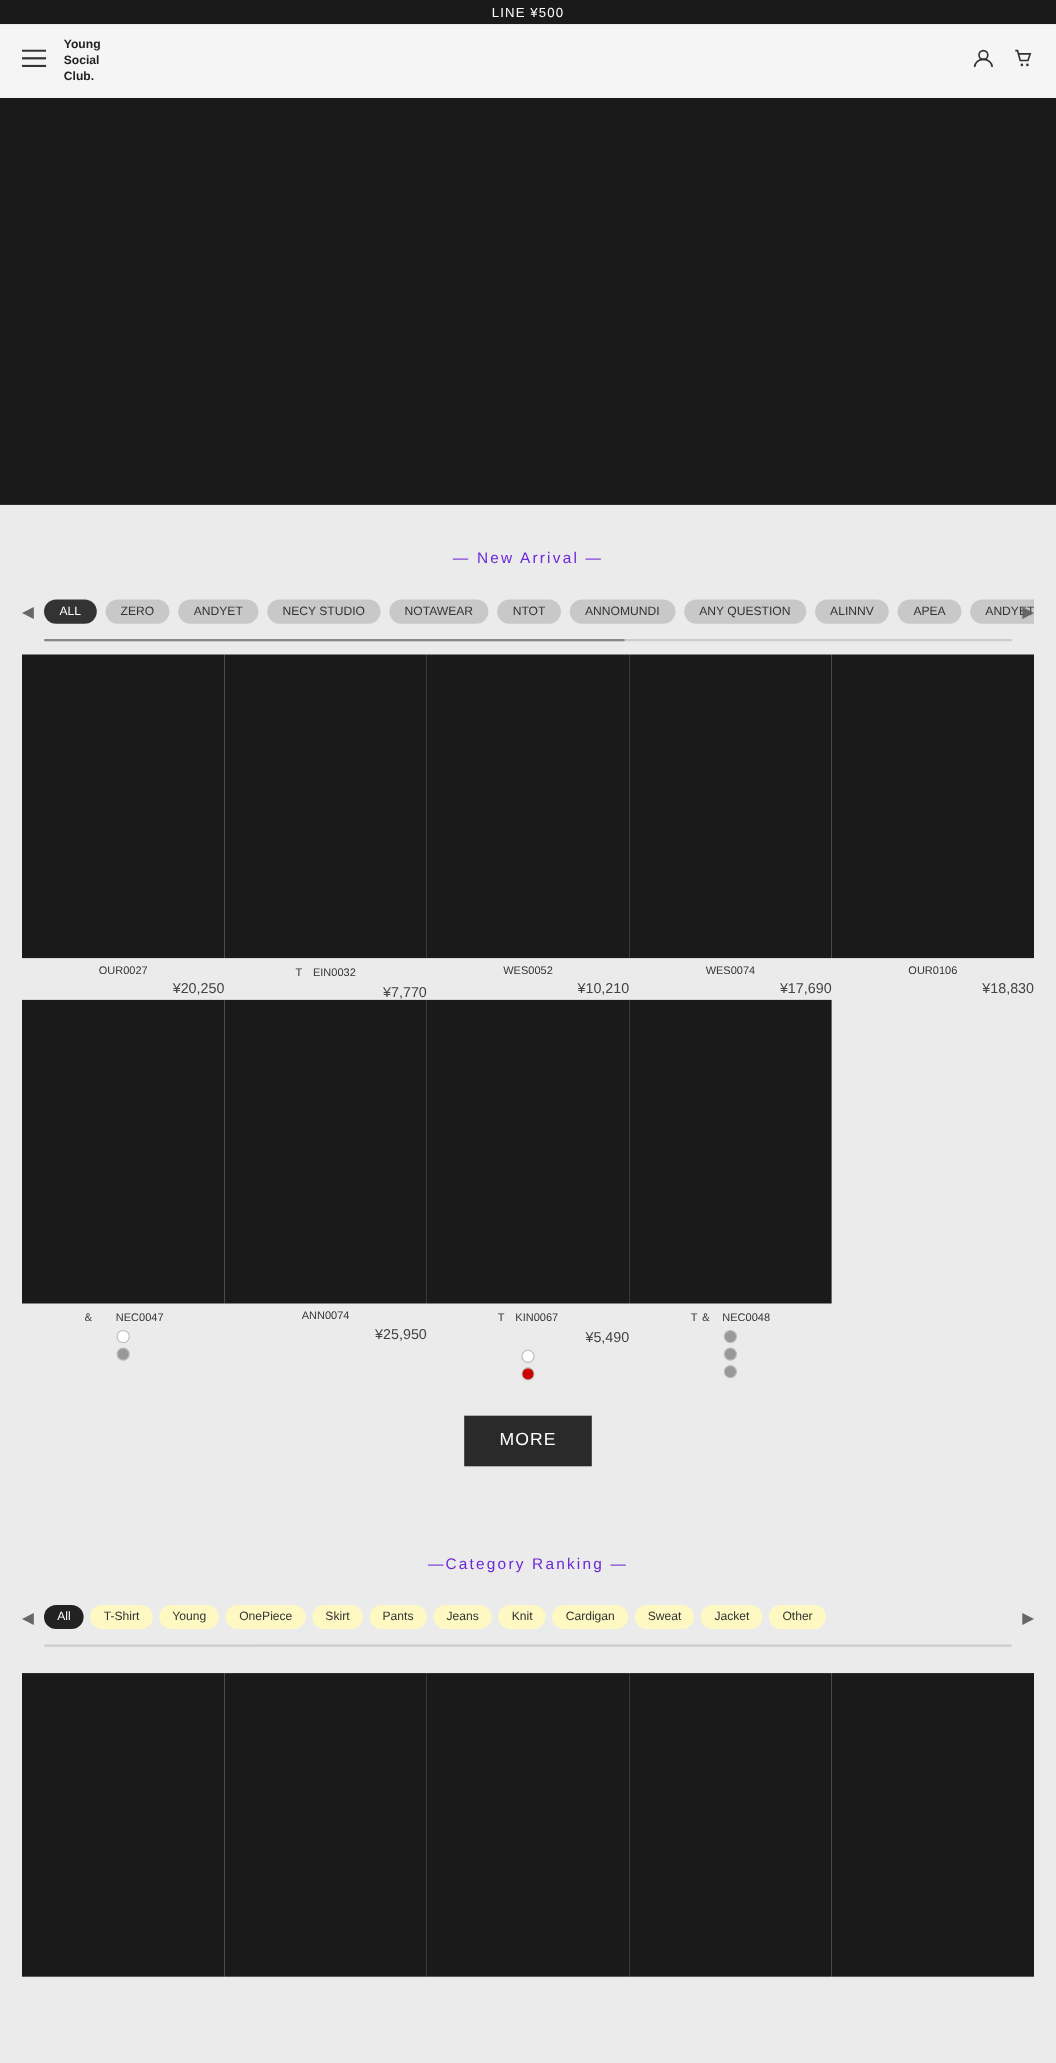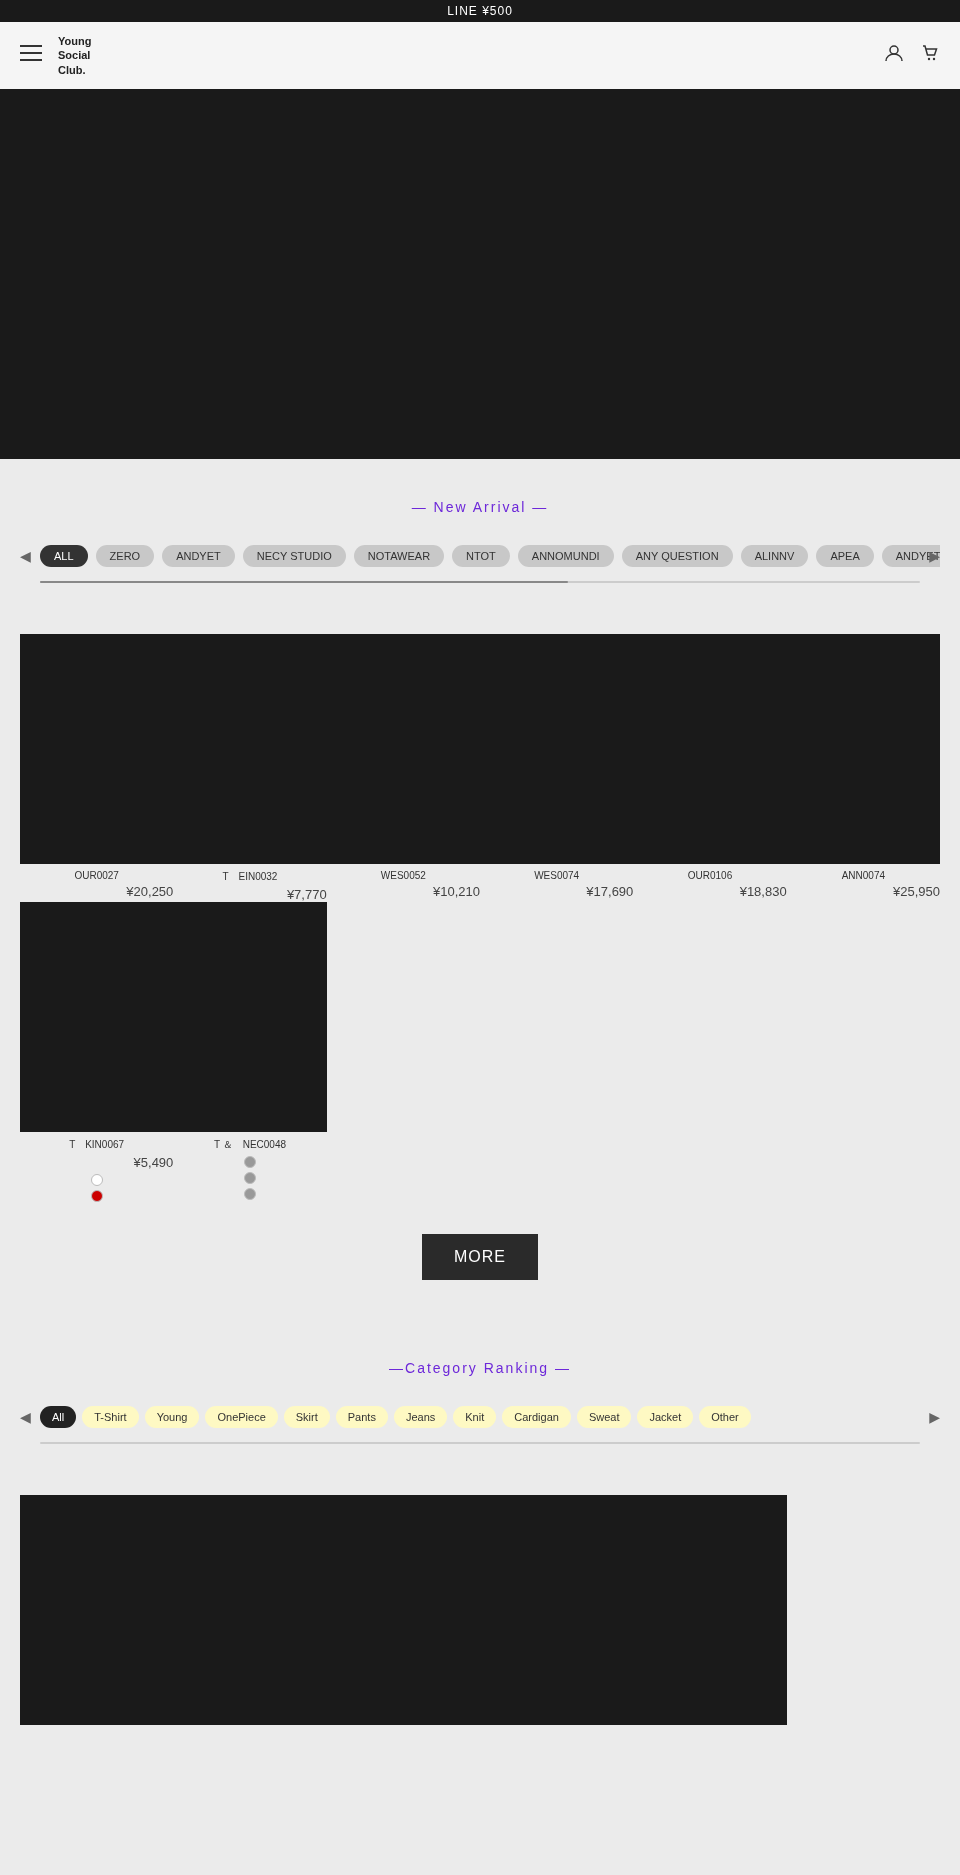--- a/index.html
+++ b/index.html
@@ -116,23 +116,22 @@
     .filter-scroll-indicator {
       height: 100%;
       width: 60%;
       background: #888;
       border-radius: 1px;
     }
 
     
     .product-grid {
       display: grid;
-      grid-template-columns: repeat(6, 1fr);
+      grid-template-columns: repeat(5, 1fr);
       padding: 12px 0;
-      margin-top: 39px;
     }
     .product-card { cursor: pointer; }
     .product-image {
       background: #1a1a1a;
       width: 100%;
       aspect-ratio: 2/3;
       margin-bottom: 6px;
     }
     .product-name {
       font-size: 10px;
@@ -289,20 +288,28 @@
       </div>
       <div class="product-card">
         <div class="product-image"></div>
         <div class="product-name">WES0074</div>
         <div class="product-price">¥17,690</div>
       </div>
       <div class="product-card">
         <div class="product-image"></div>
         <div class="product-name">OUR0106</div>
         <div class="product-price">¥18,830</div>
+      </div>
+      <div class="product-card">
+        <div class="product-image"></div>
+        <div class="product-name">＆　　NEC0047</div>
+        <div class="product-swatches">
+          <div class="swatch white"></div>
+          <div class="swatch gray"></div>
+        </div>
       </div>
       <div class="product-card">
         <div class="product-image"></div>
         <div class="product-name">ANN0074</div>
         <div class="product-price">¥25,950</div>
       </div>
       <div class="product-card">
         <div class="product-image"></div>
         <div class="product-name">T　KIN0067</div>
         <div class="product-price">¥5,490</div>

